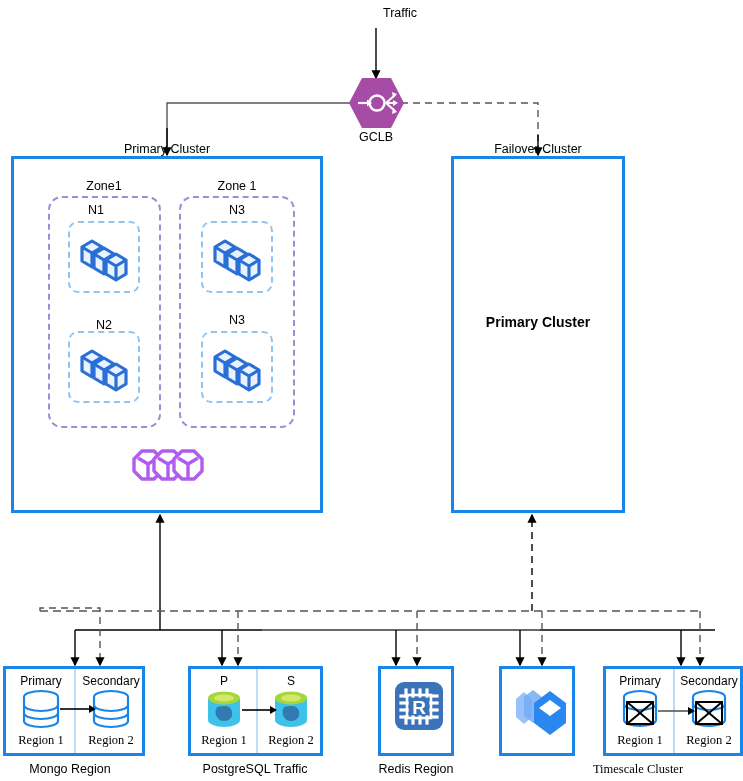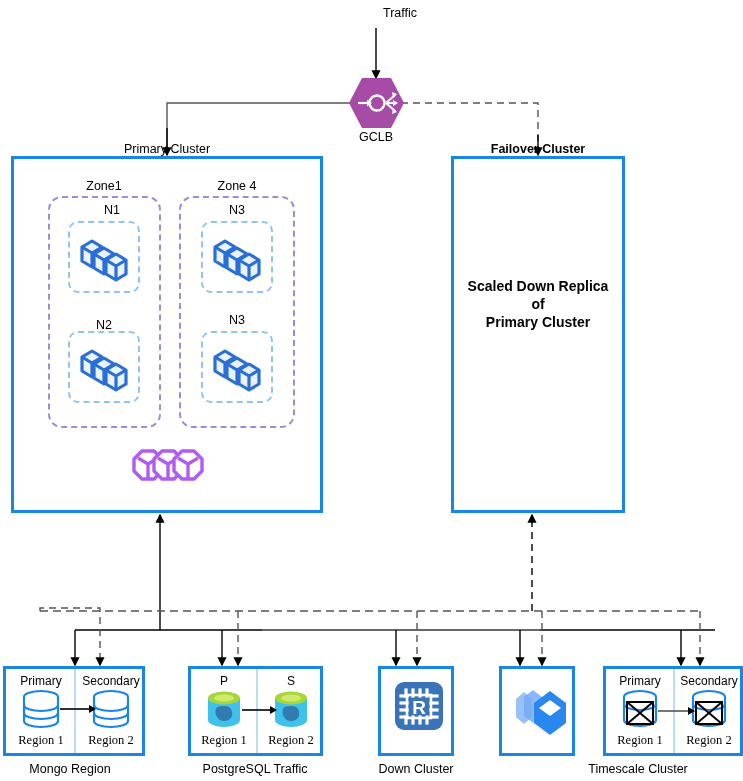--- a/index.html
+++ b/index.html
@@ -85,21 +85,21 @@
       <polygon points="45,31 49,35 44,37" fill="#fff"></polygon>
     </svg>
   </div>
   <div class="lbl ctr" style="left:376px;top:130px;">GCLB</div>
 
   <div class="lbl ctr" style="left:167px;top:142px;">Primary Cluster</div>
   <div class="cluster-box" style="left:11px;top:156px;width:312px;height:357px;"></div>
 
   <div class="lbl ctr" style="left:104px;top:179px;">Zone1</div>
   <div class="zone-box" style="left:48px;top:196px;width:113px;height:232px;"></div>
-  <div class="lbl ctr" style="left:112px;top:203px;">N1</div>
+  <div class="lbl ctr" style="left:96px;top:203px;">N1</div>
   <div class="node-box" style="left:68px;top:221px;width:72px;height:72px;">
     <svg width="62" height="52" viewBox="0 0 62 52" style="position:absolute;left:6px;top:10px;">
       <g fill="#eaf2fd" stroke="#2a6fd6" stroke-width="3.2" stroke-linejoin="round">
         <path d="M6 14 L16 8 L26 14 L26 28 L16 34 L6 28 Z"></path>
         <path d="M6 14 L16 20 L26 14 M16 20 L16 34"></path>
         <path d="M18 21 L28 15 L38 21 L38 35 L28 41 L18 35 Z"></path>
         <path d="M18 21 L28 27 L38 21 M28 27 L28 41"></path>
         <path d="M30 27 L40 21 L50 27 L50 41 L40 47 L30 41 Z"></path>
         <path d="M30 27 L40 33 L50 27 M40 33 L40 47"></path>
       </g>
@@ -112,21 +112,21 @@
         <path d="M6 14 L16 8 L26 14 L26 28 L16 34 L6 28 Z"></path>
         <path d="M6 14 L16 20 L26 14 M16 20 L16 34"></path>
         <path d="M18 21 L28 15 L38 21 L38 35 L28 41 L18 35 Z"></path>
         <path d="M18 21 L28 27 L38 21 M28 27 L28 41"></path>
         <path d="M30 27 L40 21 L50 27 L50 41 L40 47 L30 41 Z"></path>
         <path d="M30 27 L40 33 L50 27 M40 33 L40 47"></path>
       </g>
     </svg>
   </div>
 
-  <div class="lbl ctr" style="left:237px;top:179px;">Zone 4</div>
+  <div class="lbl ctr" style="left:237px;top:179px;">Zone 1</div>
   <div class="zone-box" style="left:179px;top:196px;width:116px;height:232px;"></div>
   <div class="lbl ctr" style="left:237px;top:203px;">N3</div>
   <div class="node-box" style="left:201px;top:221px;width:72px;height:72px;">
     <svg width="62" height="52" viewBox="0 0 62 52" style="position:absolute;left:6px;top:10px;">
       <g fill="#eaf2fd" stroke="#2a6fd6" stroke-width="3.2" stroke-linejoin="round">
         <path d="M6 14 L16 8 L26 14 L26 28 L16 34 L6 28 Z"></path>
         <path d="M6 14 L16 20 L26 14 M16 20 L16 34"></path>
         <path d="M18 21 L28 15 L38 21 L38 35 L28 41 L18 35 Z"></path>
         <path d="M18 21 L28 27 L38 21 M28 27 L28 41"></path>
         <path d="M30 27 L40 21 L50 27 L50 41 L40 47 L30 41 Z"></path>
@@ -154,24 +154,22 @@
         <path d="M14 6 L6 14 L6 26 L14 34 L26 34 L34 26 L34 14 L26 6 Z"></path>
         <path d="M10 13 L20 19 L30 13 M20 19 L20 33"></path>
         <path d="M34 6 L26 14 L26 26 L34 34 L46 34 L54 26 L54 14 L46 6 Z"></path>
         <path d="M30 13 L40 19 L50 13 M40 19 L40 33"></path>
         <path d="M54 6 L46 14 L46 26 L54 34 L66 34 L74 26 L74 14 L66 6 Z"></path>
         <path d="M50 13 L60 19 L70 13 M60 19 L60 33"></path>
       </g>
     </svg>
   </div>
 
-  <div class="lbl ctr" style="left:538px;top:142px;font-weight:bold;">Failover Cluster</div>
+  <div class="lbl ctr" style="left:538px;top:142px;">Failover Cluster</div>
   <div class="cluster-box" style="left:451px;top:156px;width:174px;height:357px;">
-    <div class="replica-text" style="top:118px;">Scaled Down Replica</div>
-    <div class="replica-text" style="top:136px;">of</div>
     <div class="replica-text" style="top:154px;">Primary Cluster</div>
   </div>
 
   <div class="db-box" style="left:3px;top:666px;width:142px;height:90px;">
     <div class="db-split" style="left:68px;"></div>
     <div class="db-cellname" style="left:35px;top:5px;">Primary</div>
     <div class="db-cellname" style="left:105px;top:5px;">Secondary</div>
     <div class="db-region" style="left:35px;top:64px;">Region 1</div>
     <div class="db-region" style="left:105px;top:64px;">Region 2</div>
     <svg width="140" height="42" viewBox="0 0 140 42" style="position:absolute;left:0;top:20px;">
@@ -232,21 +230,21 @@
           <line x1="10" y1="39" x2="16" y2="39"></line>
         <line x1="40" y1="18" x2="46" y2="18"></line>
           <line x1="40" y1="25" x2="46" y2="25"></line>
         <line x1="40" y1="32" x2="46" y2="32"></line>
           <line x1="40" y1="39" x2="46" y2="39"></line>
       </g>
       <rect x="16" y="17" width="24" height="23" fill="none" stroke="#fff" stroke-width="2.6"></rect>
       <text x="28" y="36" font-family="Liberation Sans, sans-serif" font-size="19" font-weight="bold" fill="#fff" text-anchor="middle">R</text>
     </svg>
   </div>
-  <div class="caption" style="left:416px;top:762px;">Down Cluster</div>
+  <div class="caption" style="left:416px;top:762px;">Redis Region</div>
 
   <div class="db-box" style="left:499px;top:666px;width:76px;height:90px;">
     <svg width="60" height="58" viewBox="0 0 60 58" style="position:absolute;left:8px;top:14px;">
       <g fill="#74acf5">
         <path d="M6 16 L14 9 L22 16 L22 34 L14 41 L6 34 Z" opacity="0.75"></path>
         <path d="M14 14 L23 7 L32 14 L32 33 L23 40 L14 33 Z" opacity="0.85"></path>
       </g>
       <path d="M24 20 L40 8 L56 20 L56 40 L40 52 L24 40 Z" fill="#2b87f0"></path>
       <polygon points="40,17 51,25 40,33 29,25" fill="#fff"></polygon>
     </svg>
@@ -273,15 +271,15 @@
         <line x1="21" y1="13" x2="47" y2="35"></line>
           <line x1="47" y1="13" x2="21" y2="35"></line>
         <rect x="90" y="13" width="26" height="22" fill="none"></rect>
         <line x1="90" y1="13" x2="116" y2="35"></line>
           <line x1="116" y1="13" x2="90" y2="35"></line>
       </g>
       <line x1="52" y1="22" x2="82" y2="22" stroke="#555" stroke-width="1.6"></line>
       <polygon points="82,18 89,22 82,26" fill="#000"></polygon>
     </svg>
   </div>
-  <div class="caption" style="left:638px;top:762px;">Timescale Cluster</div>
+  <div class="caption" style="left:638px;top:762px;font-family:Liberation Serif, serif;">Timescale Cluster</div>
 
 </div>
 
 </body></html>

